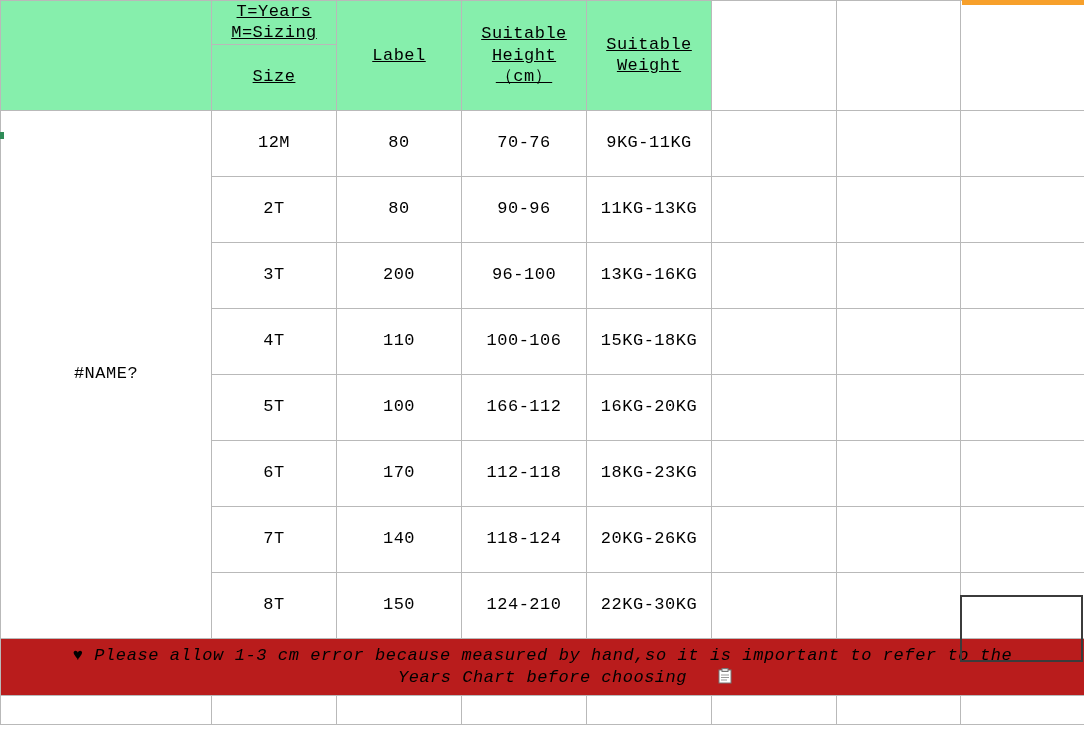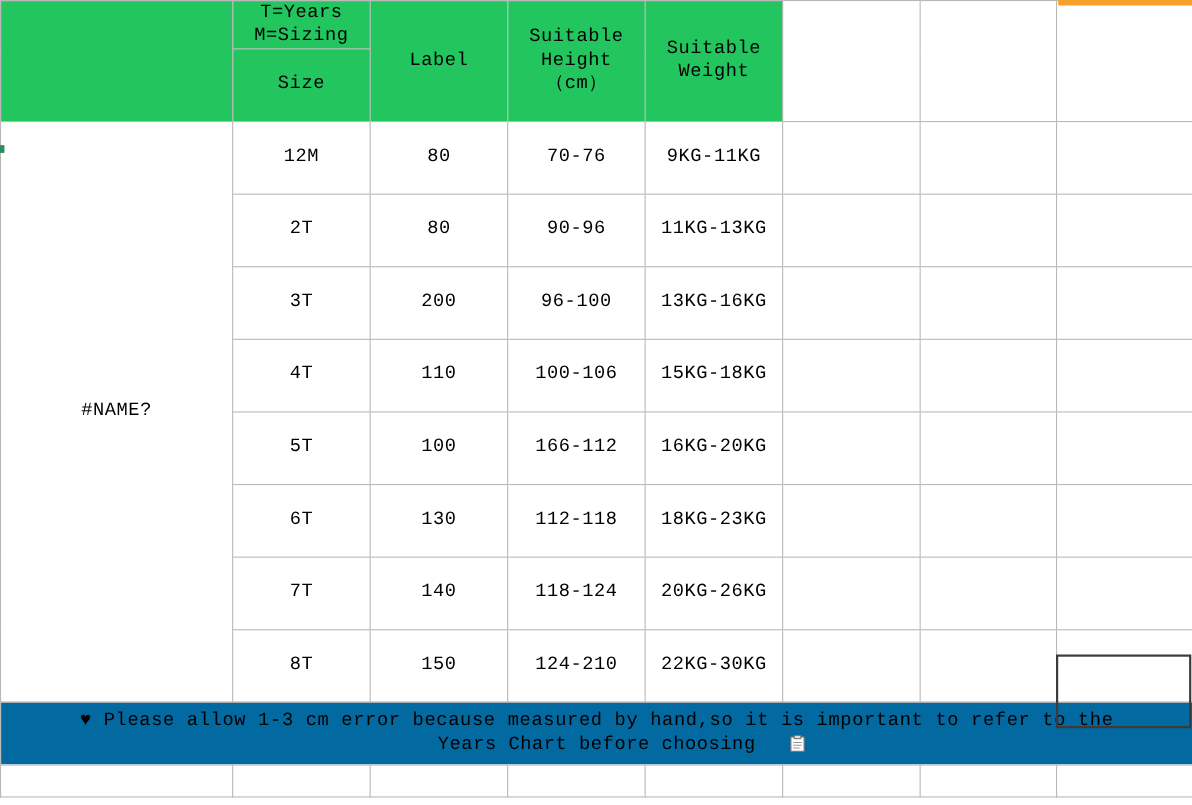--- a/index.html
+++ b/index.html
@@ -39,36 +39,38 @@
   col.c0 { width: 211px; }
   col.c1 { width: 125px; }
   col.c2 { width: 125px; }
   col.c3 { width: 125px; }
   col.c4 { width: 125px; }
   col.c5 { width: 125px; }
   col.c6 { width: 124px; }
   col.c7 { width: 124px; }
 
   .peach {
-    background: #22c55e;
+    background: #86efac;
+    text-decoration: underline;
   }
   .hdr-cell {
     font-size: 17px;
     font-weight: normal;
   }
   .rowh { height: 66px; }
   .rowhead-b { height: 66px; }
   .note-row td {
     height: 56px;
     font-size: 17px;
-    background: #0369a1;
+    background: #b91c1c;
     text-align: center;
     padding: 3px 8px;
     line-height: 1.5;
     letter-spacing: 0.6px;
+    font-style: italic;
   }
   .empty-bottom td { height: 28px; background: #ffffff; }
   .blank { background: #ffffff; }
 
   
   .orange-bar {
     position: absolute;
     top: 0;
     left: 962px;
     width: 122px;
@@ -199,21 +201,21 @@
         <td>5T</td>
         <td>100</td>
         <td>166-112</td>
         <td>16KG-20KG</td>
         <td class="blank"></td>
         <td class="blank"></td>
         <td class="blank"></td>
       </tr>
       <tr class="rowh">
         <td>6T</td>
-        <td>130</td>
+        <td>170</td>
         <td>112-118</td>
         <td>18KG-23KG</td>
         <td class="blank"></td>
         <td class="blank"></td>
         <td class="blank"></td>
       </tr>
       <tr class="rowh">
         <td>7T</td>
         <td>140</td>
         <td>118-124</td>

